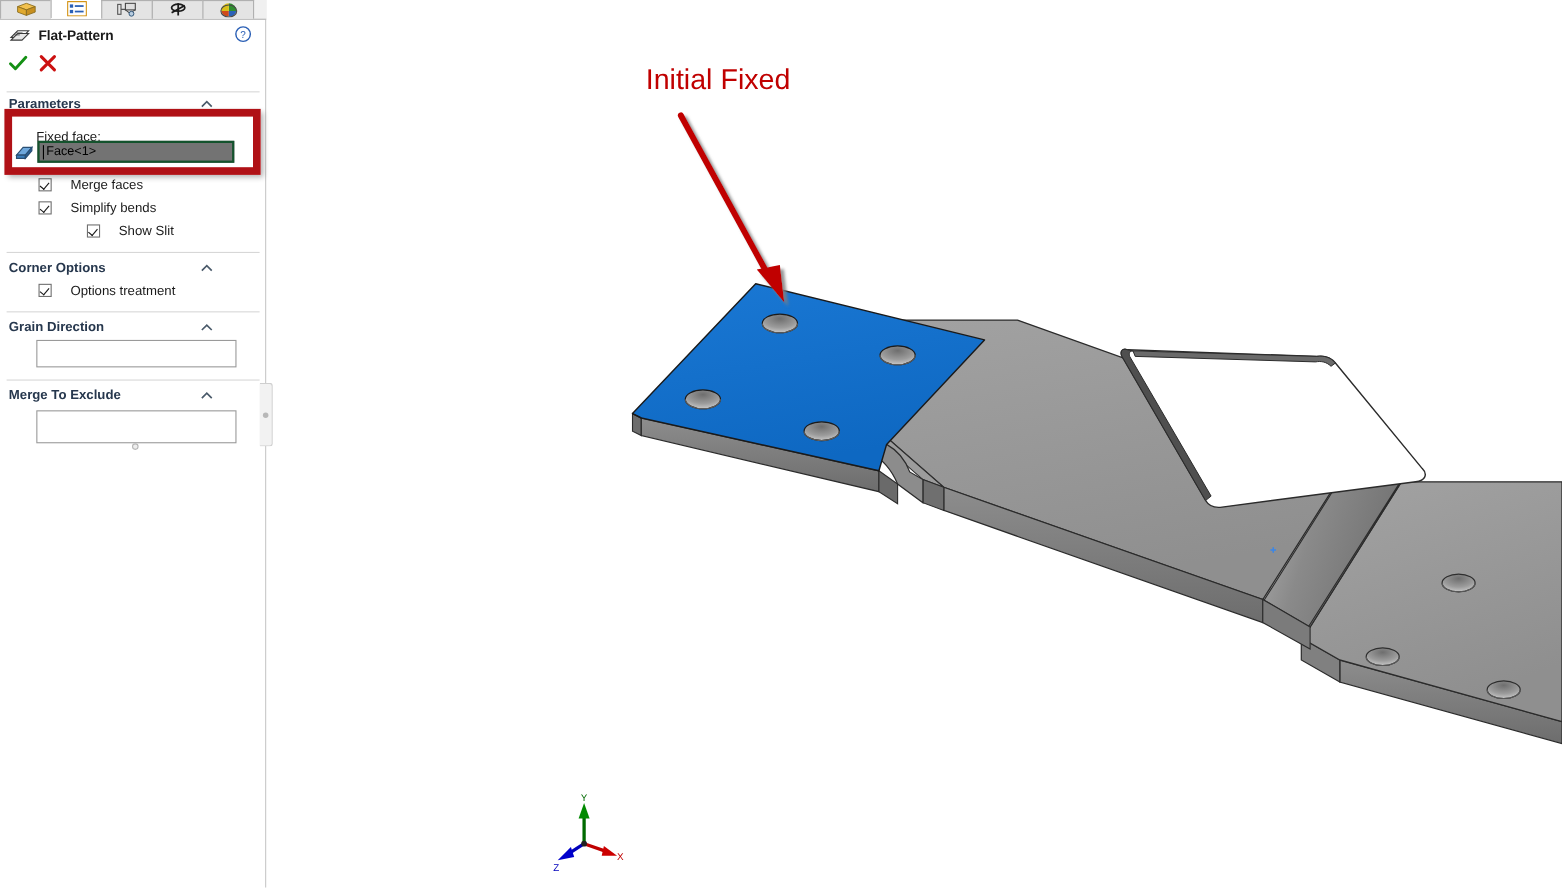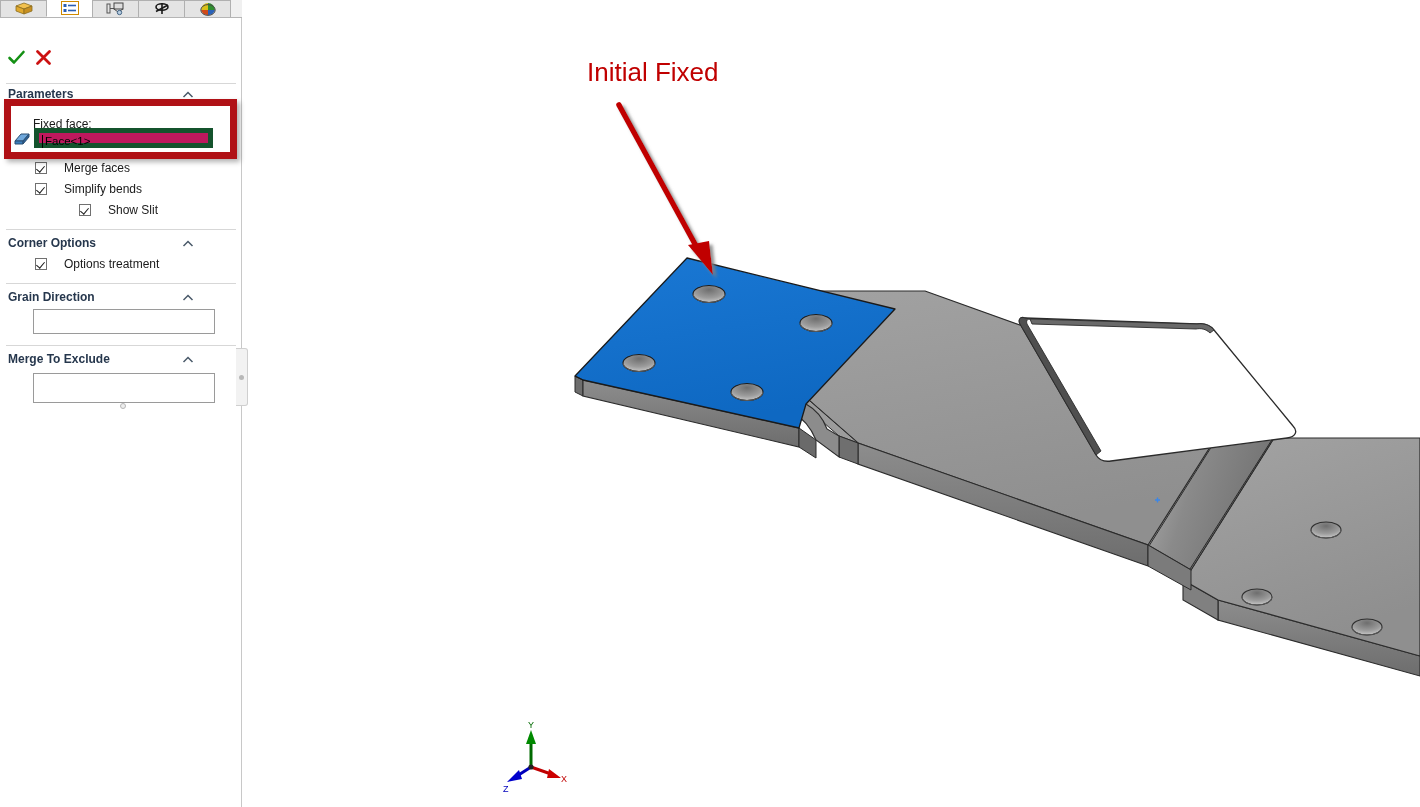--- a/index.html
+++ b/index.html
@@ -118,22 +118,22 @@
     position: absolute;
     font-size: 12px;
     color: #1a1a1a;
     margin-top: 10px;
   }
 
   
   .sel-box {
     position: absolute;
     box-sizing: border-box;
-    background: #be185d;
-    border: 5px solid #14532d;
+    background: #737373;
+    border: 2px solid #14532d;
   }
   .sel-box .sel-text {
     position: absolute;
     left: 4px; top: 2px;
     font-size: 11.5px;
     color: #000000;
   }
   
   .sel-caret {
     position: absolute;
@@ -301,20 +301,32 @@
       <svg width="18" height="14" viewBox="0 0 18 14">
         <path d="M9 1 A7 7 0 0 1 16 8 L9 8 Z" fill="#2f8f2f"></path>
         <path d="M9 1 A7 7 0 0 0 2 8 L9 8 Z" fill="#d9c018"></path>
         <path d="M2 8 A7 7 0 0 0 9 13 L9 8 Z" fill="#d04a1a"></path>
         <path d="M16 8 A7 7 0 0 1 9 13 L9 8 Z" fill="#2a62b8"></path>
         <ellipse cx="9" cy="8" rx="7.2" ry="5.4" fill="none" stroke="#4a4a4a" stroke-width="1"></ellipse>
       </svg>
     </div>
   </div>
 
+  <div id="pm-header">
+    <svg id="pm-title-icon" viewBox="0 0 20 16">
+      <path d="M2 10 L8 4 L18 4 L12 10 Z" fill="#ffffff" stroke="#3a3a3a" stroke-width="1"></path>
+      <path d="M2 12.5 L8 6.5 L18 6.5 L12 12.5 Z" fill="#e8e8e8" stroke="#3a3a3a" stroke-width="1"></path>
+      <path d="M4.5 7.7 L10 7.7 M6.5 5.9 L12.5 5.9" stroke="#3a3a3a" stroke-width="0.7"></path>
+    </svg>
+    <span id="pm-title">Flat-Pattern</span>
+    <svg id="pm-help" viewBox="0 0 16 16">
+      <circle cx="8" cy="8" r="6.6" fill="none" stroke="#2a5fb5" stroke-width="1.3"></circle>
+      <text x="8" y="11.5" font-size="9" font-family="Liberation Sans, sans-serif" text-anchor="middle" fill="#2a5fb5">?</text>
+    </svg>
+  </div>
 
   <div id="pm-actions">
     <svg id="pm-ok" viewBox="0 0 19 19">
       <path d="M2.5 10 L7 14.5 L16.5 4" fill="none" stroke="#149014" stroke-width="2.6" stroke-linecap="round" stroke-linejoin="round"></path>
     </svg>
     <svg id="pm-cancel" viewBox="0 0 19 19">
       <path d="M3.5 3.5 L15.5 15.5 M15.5 3.5 L3.5 15.5" fill="none" stroke="#cc1111" stroke-width="2.8" stroke-linecap="round"></path>
     </svg>
   </div>
 

